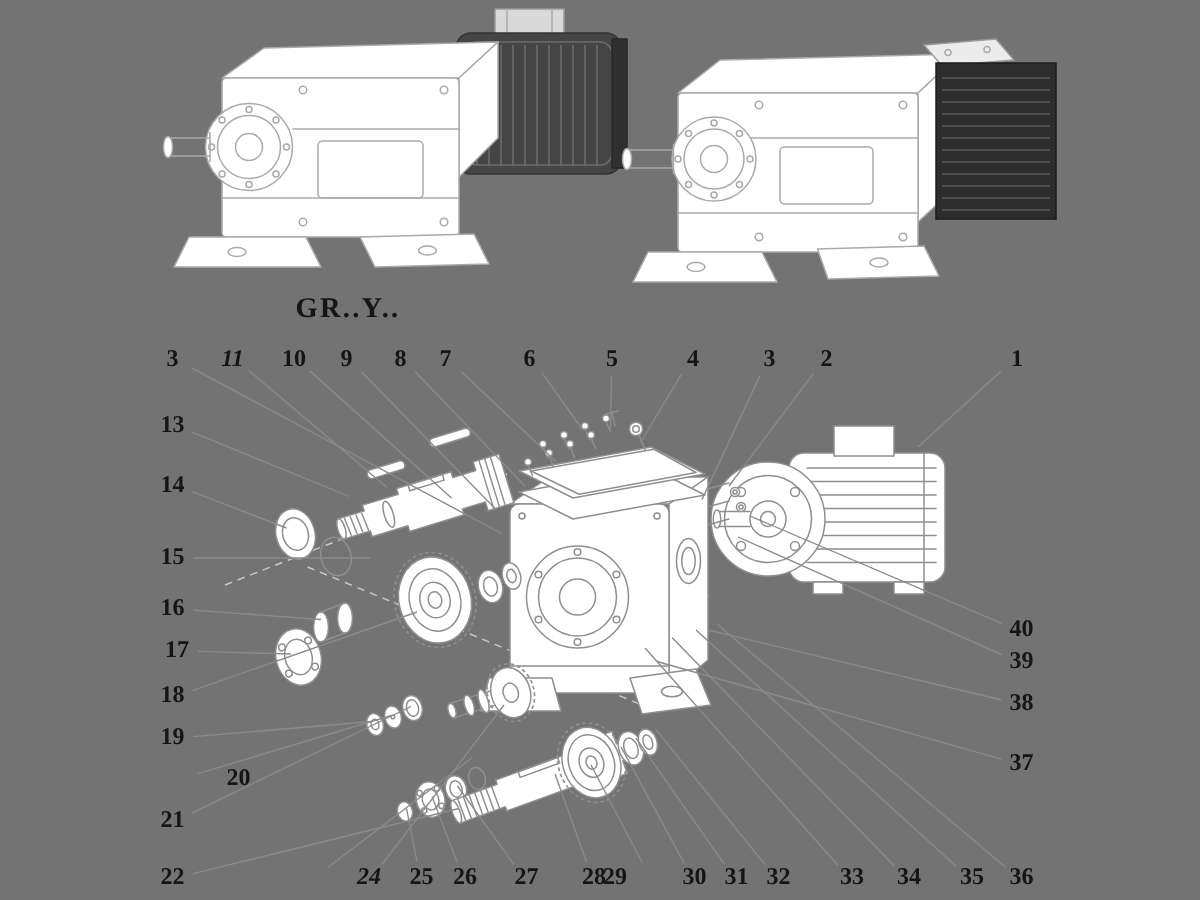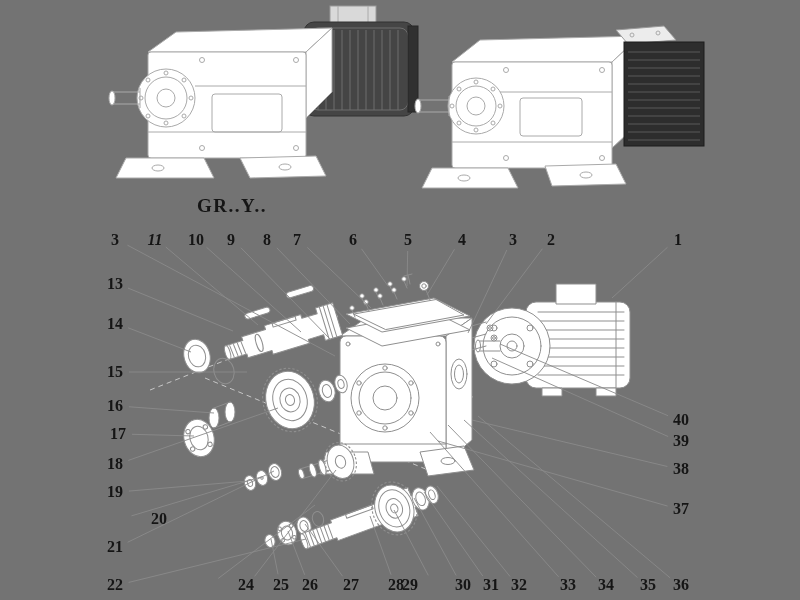--- a/index.html
+++ b/index.html
@@ -431,21 +431,21 @@
       <div class="callout" style="left: 115px; top: 324px;">14</div>
       <div class="callout" style="left: 115px; top: 372px;">15</div>
       <div class="callout" style="left: 115px; top: 406px;">16</div>
       <div class="callout" style="left: 118px; top: 434px;">17</div>
       <div class="callout" style="left: 115px; top: 464px;">18</div>
       <div class="callout" style="left: 115px; top: 492px;">19</div>
       <div class="callout" style="left: 118px; top: 519px; margin-left: 41px;">20</div>
       <div class="callout" style="left: 115px; top: 547px;">21</div>
       <div class="callout" style="left: 115px; top: 585px;">22</div>
       <div class="callout" style="left: 207px; top: 616px;">23</div>
-      <div class="callout" style="left: 246px; top: 585px;">24</div>
+      <div class="callout" style="left: 246px; top: 585px; font-style: italic;">24</div>
       <div class="callout" style="left: 281px; top: 585px;">25</div>
       <div class="callout" style="left: 310px; top: 585px;">26</div>
       <div class="callout" style="left: 351px; top: 585px;">27</div>
       <div class="callout" style="left: 396px; top: 585px;">28</div>
       <div class="callout" style="left: 410px; top: 585px; font-family: Liberation Serif, serif;">29</div>
       <div class="callout" style="left: 463px; top: 585px;">30</div>
       <div class="callout" style="left: 491px; top: 585px;">31</div>
       <div class="callout" style="left: 519px; top: 585px;">32</div>
       <div class="callout" style="left: 568px; top: 585px;">33</div>
       <div class="callout" style="left: 606px; top: 585px;">34</div>

